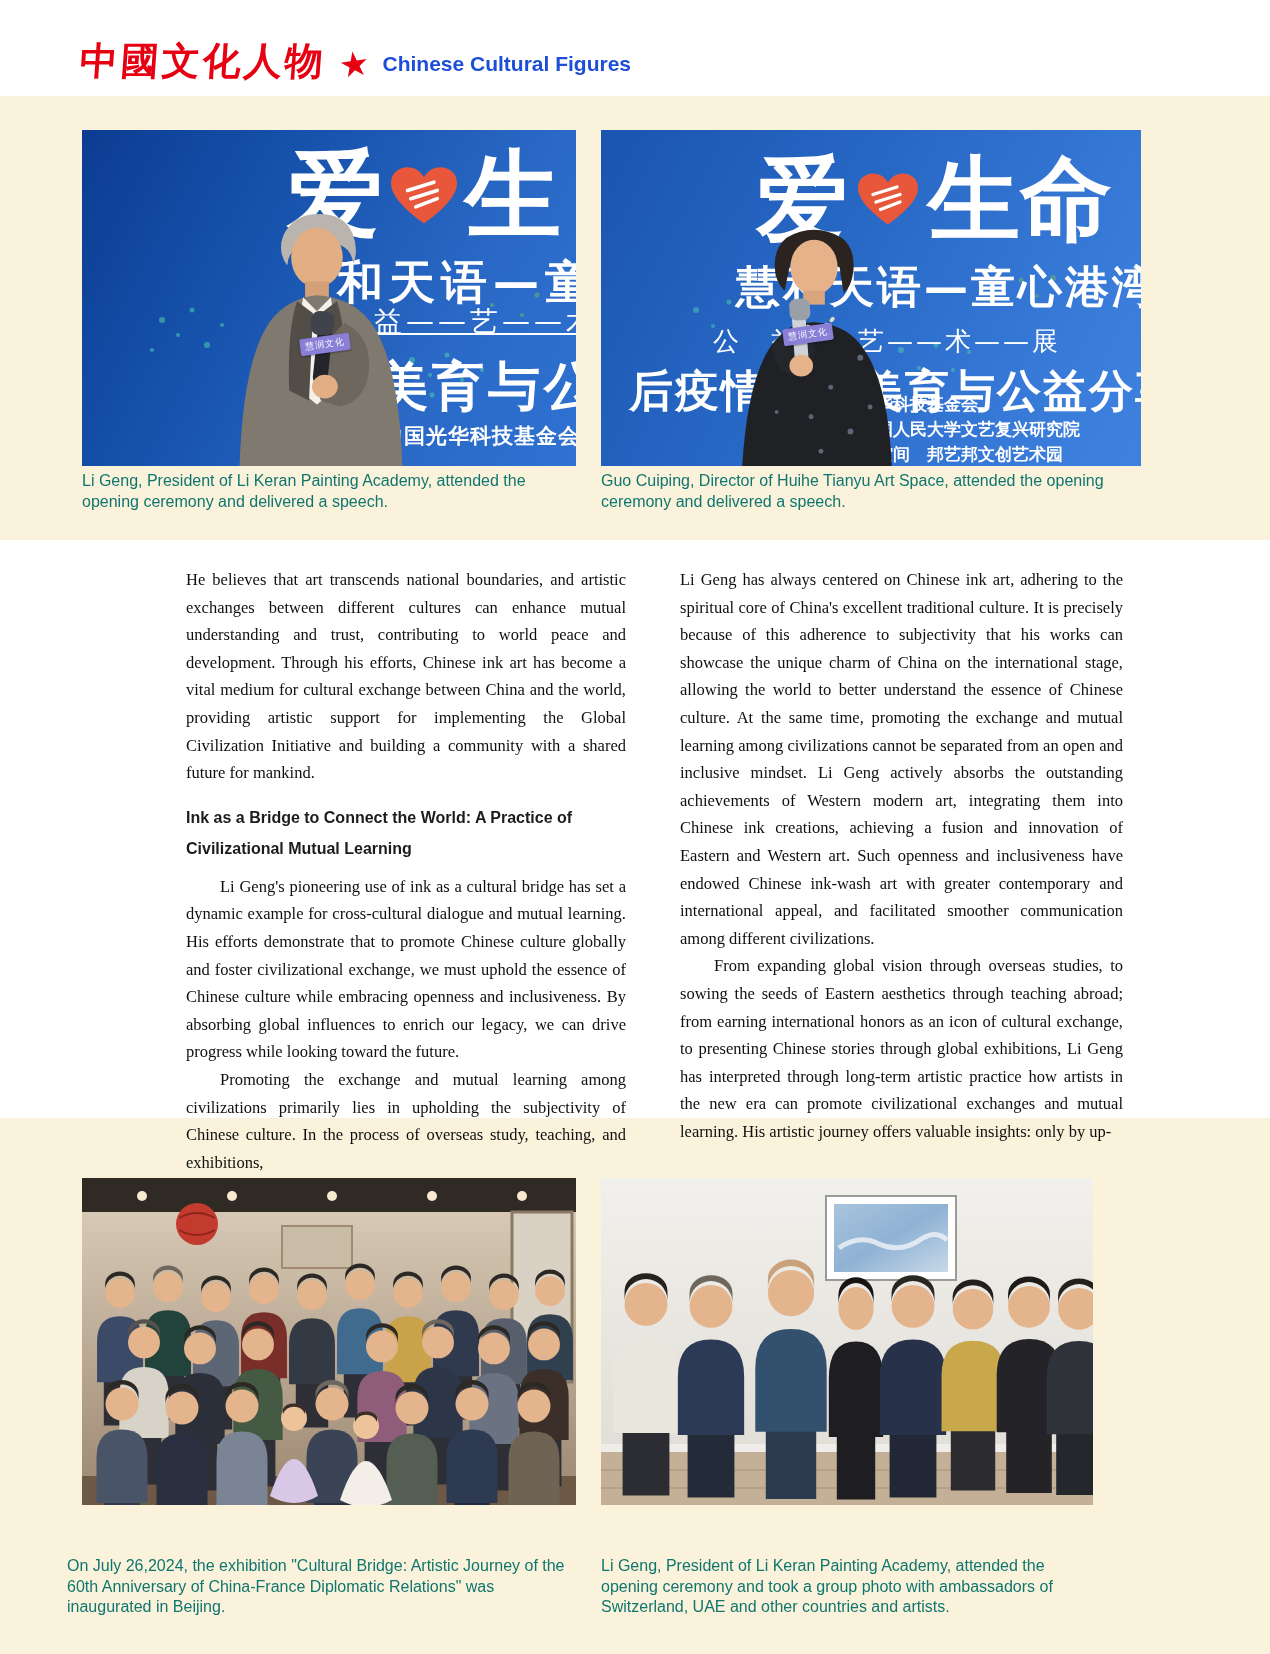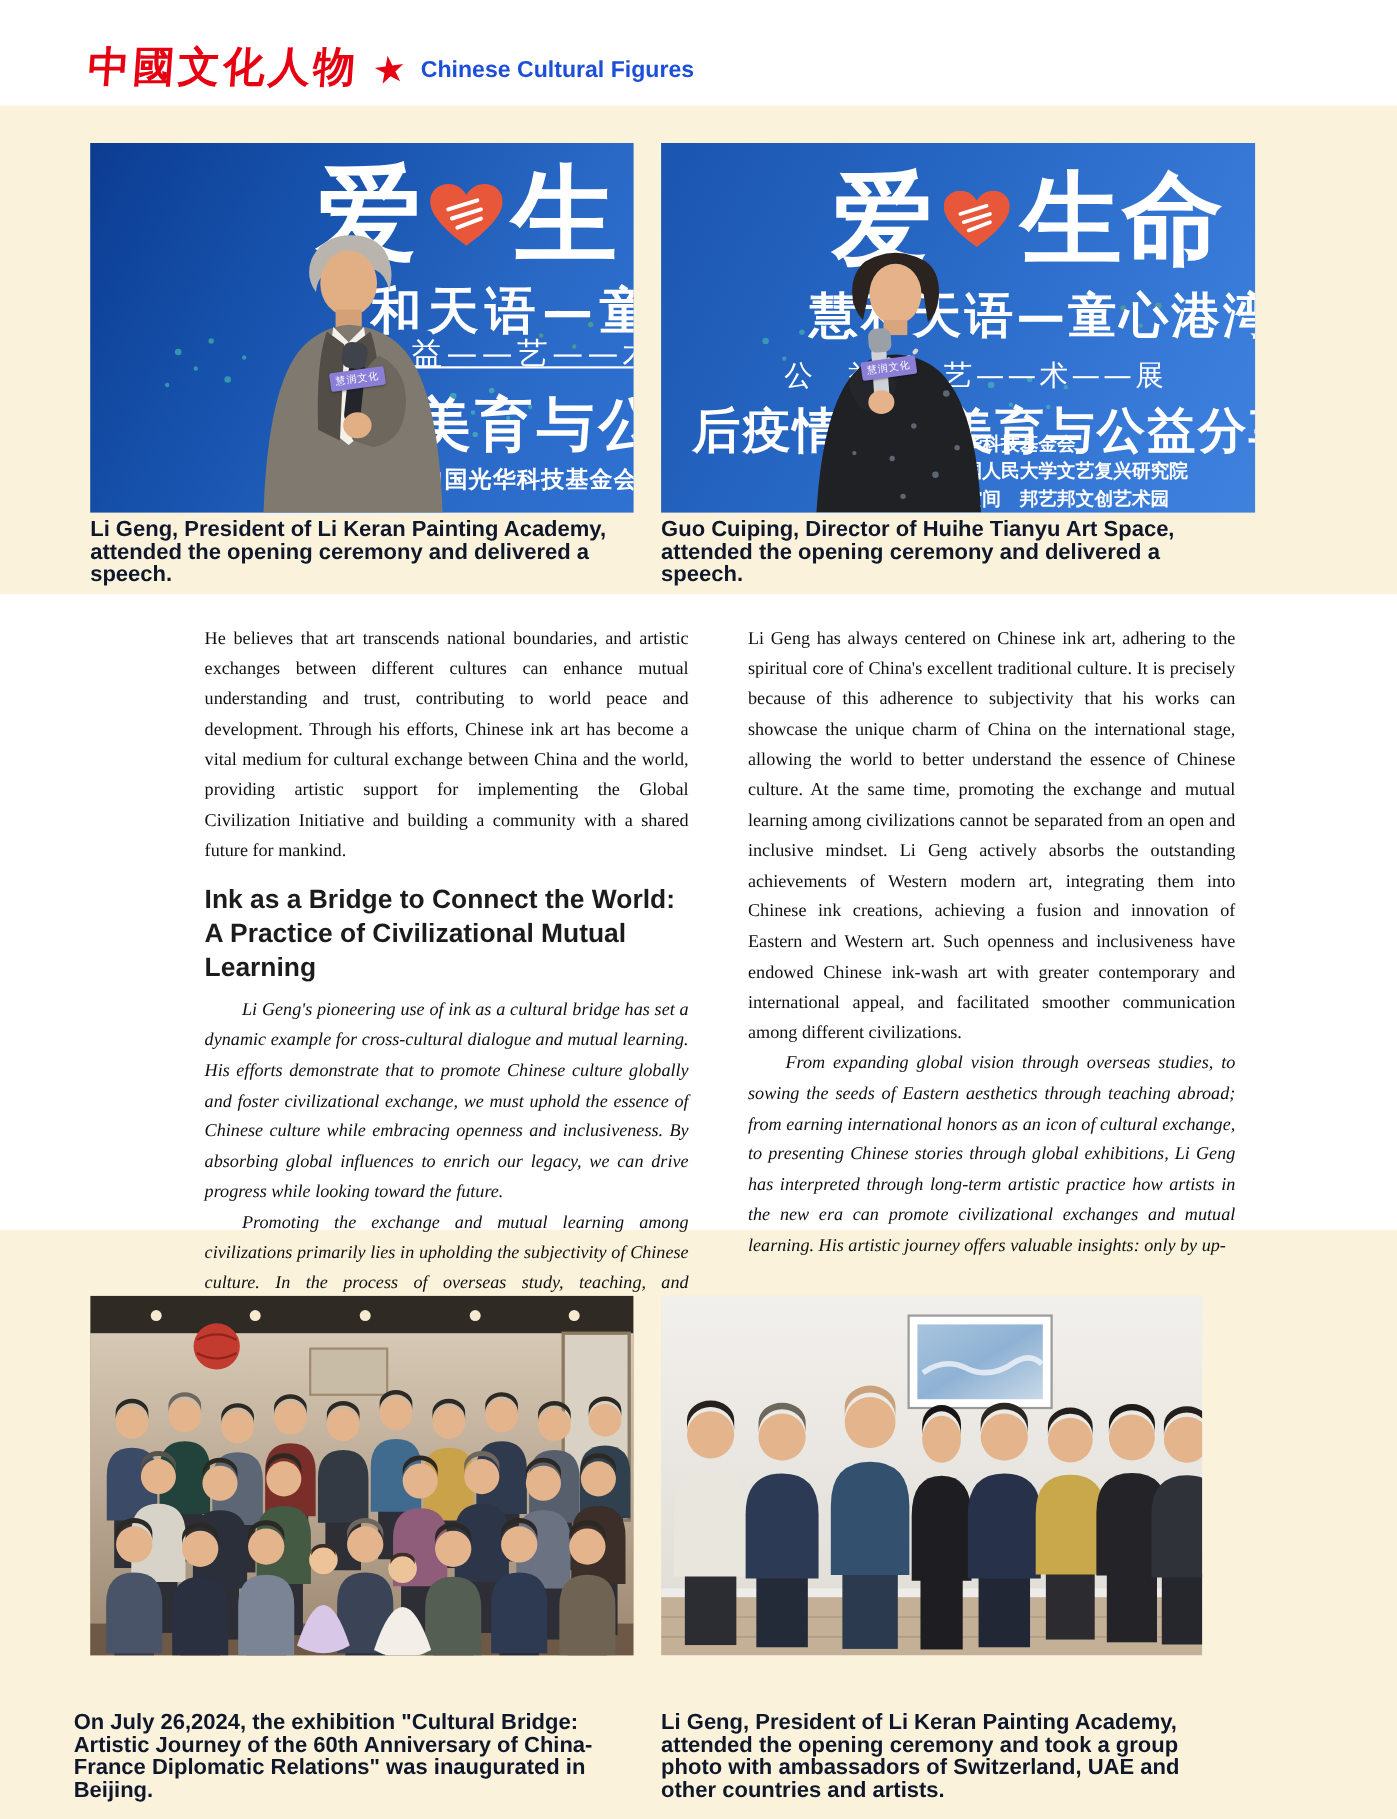--- a/index.html
+++ b/index.html
@@ -22,28 +22,28 @@
   .photo-blue-r{background:linear-gradient(118deg,#1a55b0 0%,#2767c4 40%,#387ad8 80%,#3f82de 100%);}
   .banner-txt{position:absolute;color:#ffffff;font-family:"DejaVu Sans","Liberation Sans",sans-serif;white-space:nowrap;}
   .b-big{display:flex;align-items:center;font-weight:700;}
   .heart-ic{display:inline-block;}
   .orgs div{white-space:nowrap;}
   .person{position:absolute;}
   .mic-badge{position:absolute;background:#8a7ed6;color:#fff;font-size:9px;line-height:11px;
              padding:3px 5px;border-radius:2px;letter-spacing:1px;transform:rotate(-8deg);
              box-shadow:0 1px 2px rgba(0,0,0,.35);white-space:nowrap;}
 
-  .caption{position:absolute;font-size:20px;line-height:20.5px;color:#0f172a;font-weight:bold;}
+  .caption{position:absolute;font-size:16px;line-height:20.5px;color:#0f766e;}
 
   
   .col{position:absolute;width:440px;font-family:"Liberation Serif",serif;font-size:16.5px;
        line-height:27.6px;color:#0f0f0f;text-align:justify;}
   .col p{margin:0;}
-  .col p.indent{text-indent:34px;font-style:italic;}
-  .article-heading{font-family:"Liberation Sans",sans-serif;font-size:24px;line-height:31px;
+  .col p.indent{text-indent:34px;}
+  .article-heading{font-family:"Liberation Sans",sans-serif;font-size:16px;line-height:31px;
                    color:#1c1c1c;margin:15px 0 9px;text-align:left;}
 
   svg{display:block;}
 </style>
 </head>
 <body>
 
 <svg width="0" height="0" style="position:absolute" aria-hidden="true">
   <defs>
     <g id="fig">

